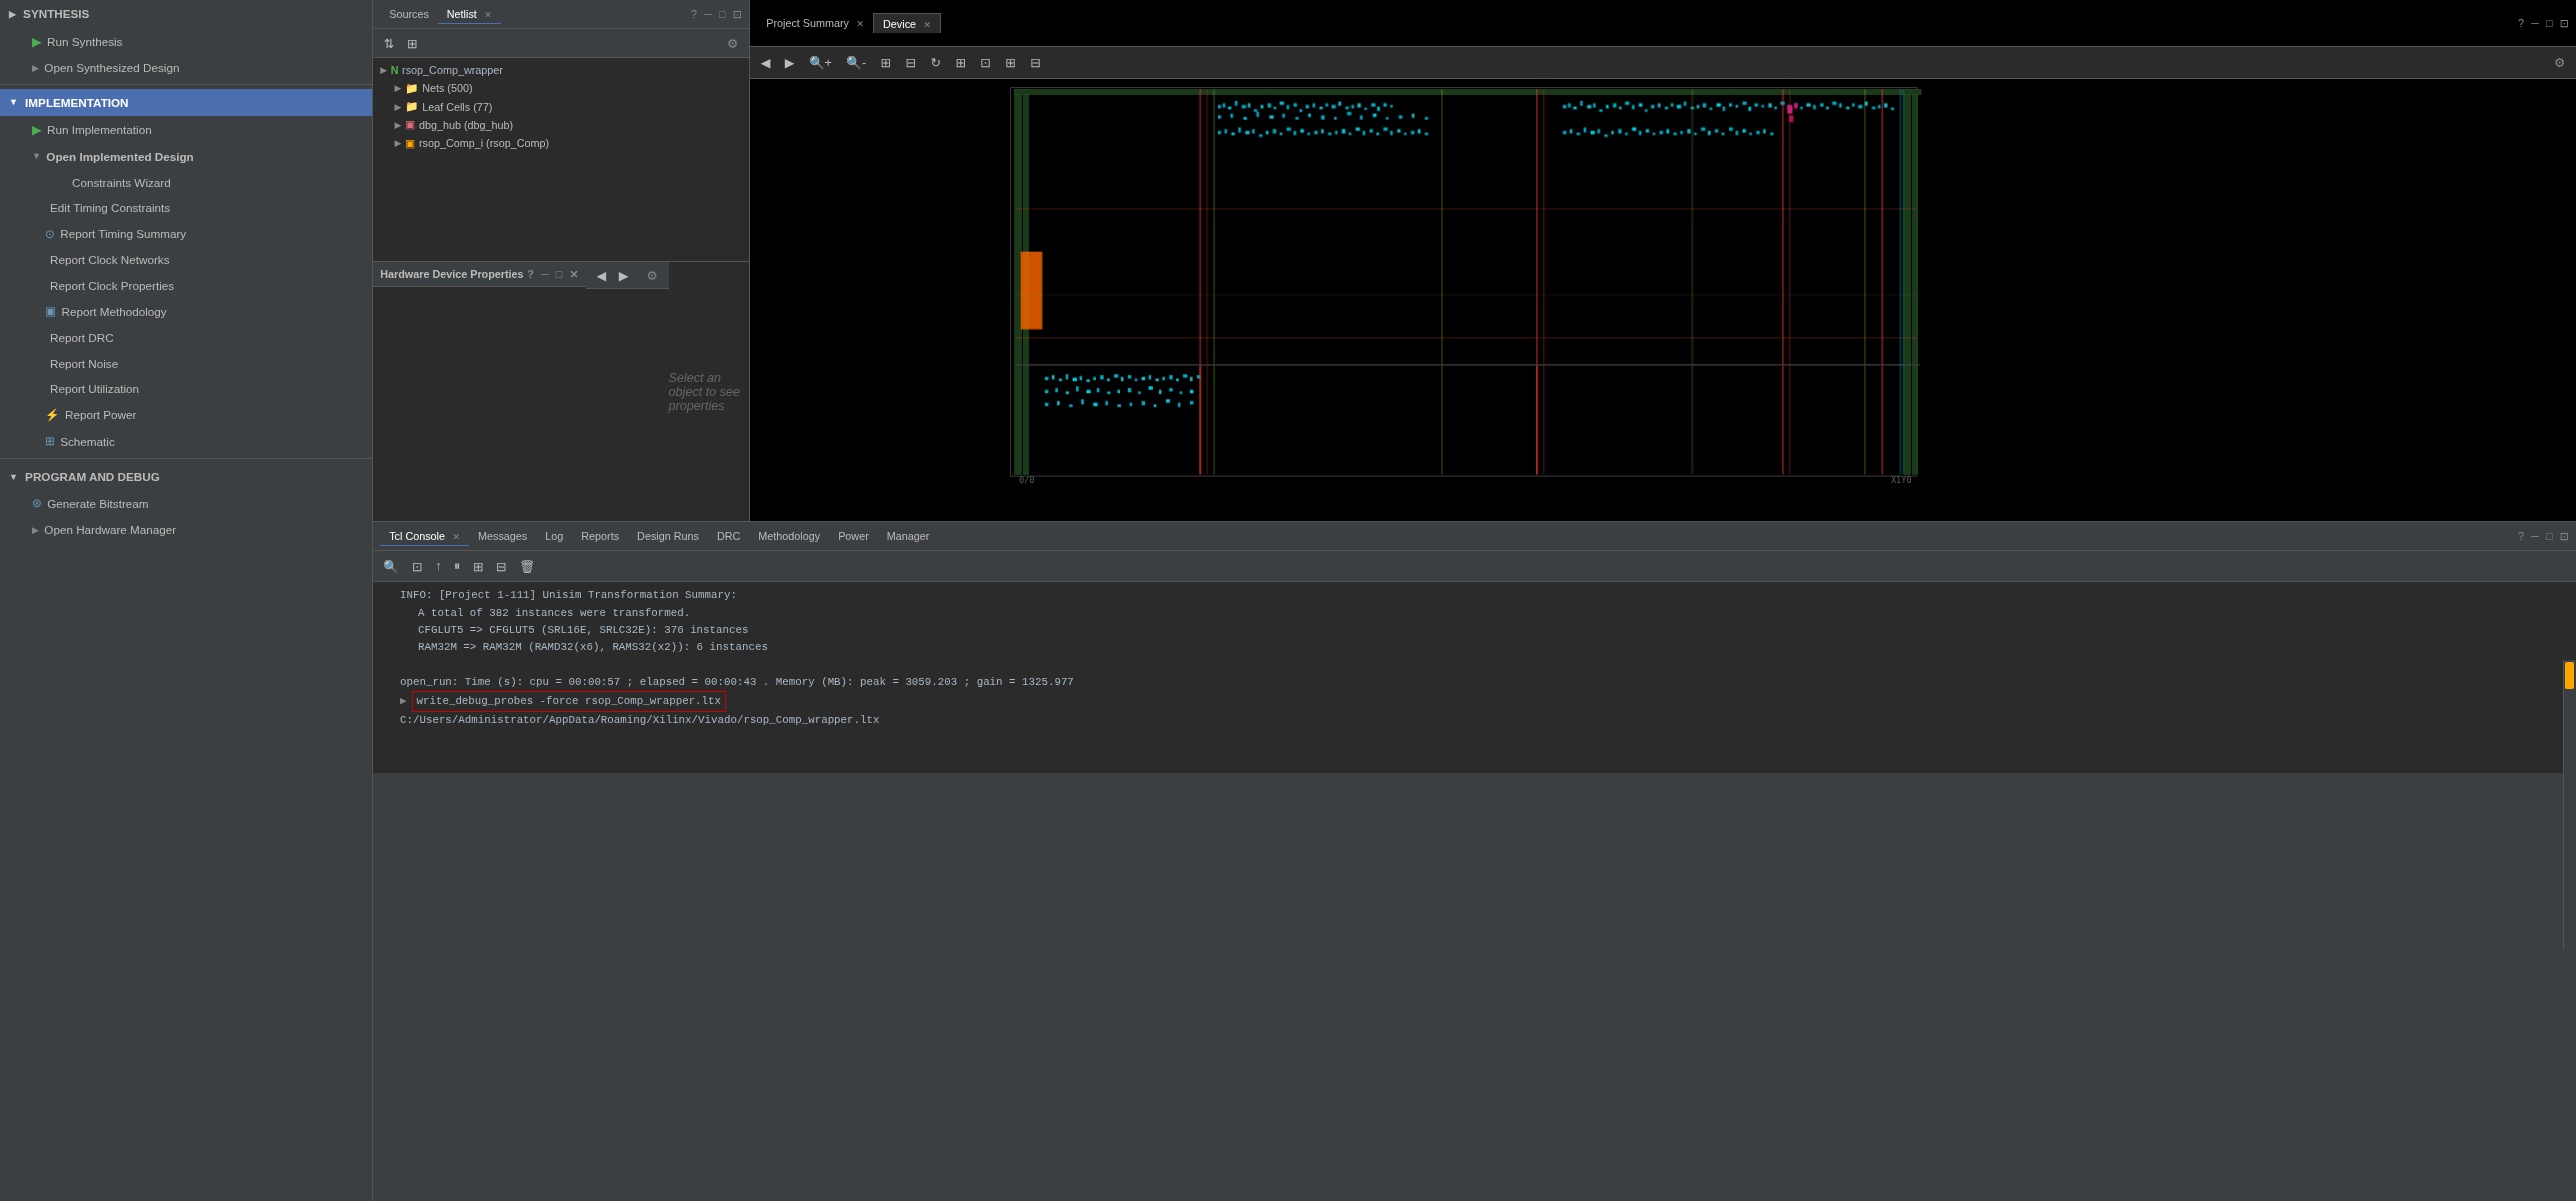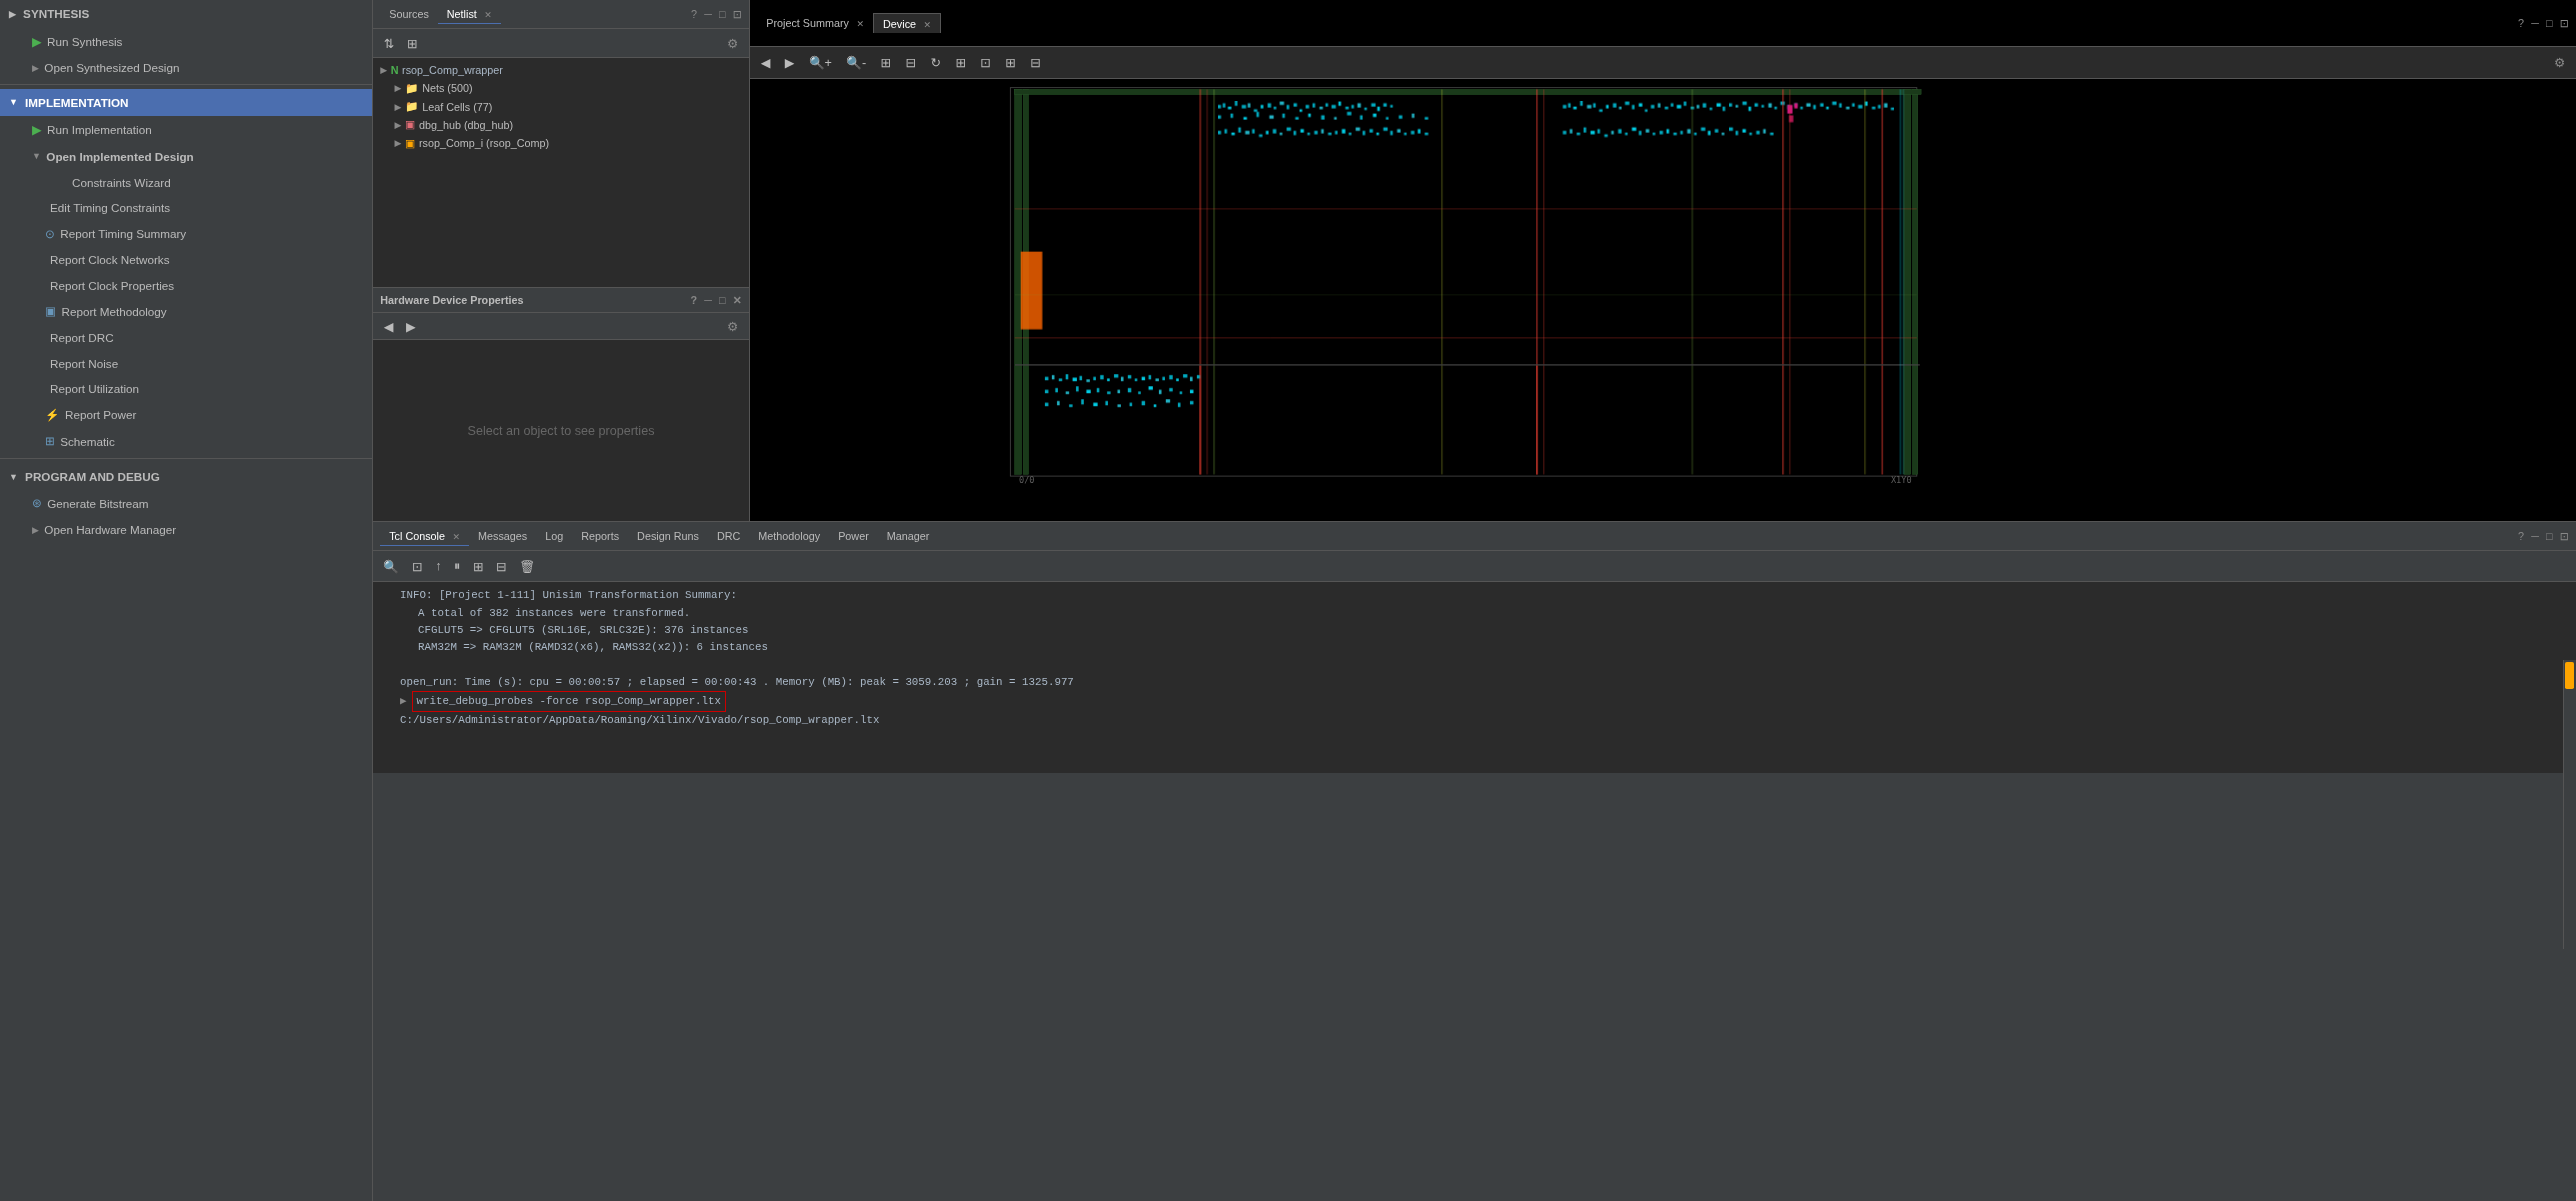--- a/index.html
+++ b/index.html
@@ -42,24 +42,24 @@
 
     
     .device-panel { flex: 1; background: #1e1e1e; display: flex; flex-direction: column; }
     .device-tabs { display: flex; align-items: center; background: #000000; border-bottom: 0.9px solid #555; padding: 0 7.2px; height: 47px; }
     .device-tab { padding: 3.6px 9px; cursor: pointer; font-size: 10.8px; color: #bbbbbb; }
     .device-tab.active { color: white; background: #2b2b2b; border-top: 0.9px solid #555; border-left: 0.9px solid #555; border-right: 0.9px solid #555; }
     .device-toolbar { display: flex; align-items: center; padding: 3.6px 7.2px; background: #2b2b2b; border-bottom: 0.9px solid #555; gap: 7.2px; height: 32px; }
     .device-canvas { flex: 1; background: #000; position: relative; overflow: hidden; }
 
     
-    .hdp-panel { width: 377px; background: #2b2b2b; border-right: 0.9px solid #555; display: flex; flex-direction: column; flex-shrink: 0; height: 234px; border-top: 0.9px solid #555; }
+    .hdp-panel { width: 377px; background: #2b2b2b; border-right: 0.9px solid #555; display: flex; flex-direction: row; flex-shrink: 0; height: 260px; border-top: 0.9px solid #555; }
     .hdp-header { display: flex; align-items: center; padding: 3.6px 7.2px; background: #3c3f41; border-bottom: 0.9px solid #555; font-size: 10.8px; font-weight: bold; color: #bbbbbb; height: 25px; }
     .hdp-toolbar { display: flex; align-items: center; padding: 3.6px 7.2px; background: #3c3f41; border-bottom: 0.9px solid #555; gap: 5.4px; height: 27px; }
-    .hdp-content { flex: 1; display: flex; align-items: center; justify-content: center; color: #666; font-size: 11.7px; }
+    .hdp-content { flex: 1; display: flex; align-items: center; justify-content: center; color: #666; font-size: 11.7px; font-style: italic; }
 
     
     .console-panel { background: #2b2b2b; border-top: 0.9px solid #555; display: flex; flex-direction: column; height: 252px; }
     .console-tabs { display: flex; align-items: center; background: #3c3f41; border-bottom: 0.9px solid #555; padding: 0 7.2px; height: 29px; }
     .console-tab { padding: 3.6px 9px; cursor: pointer; font-size: 10.8px; color: #bbbbbb; border-bottom: 1.8px solid transparent; }
     .console-tab.active { color: white; border-bottom: 1.8px solid #4b6eaf; }
     .console-toolbar { display: flex; align-items: center; padding: 3.6px 7.2px; border-bottom: 0.9px solid #555; gap: 5.4px; height: 31px; background: #3c3f41; }
     .console-content { flex: 1; overflow-y: auto; padding: 5.4px 9px; font-family: 'Courier New', monospace; font-size: 10.8px; color: #a9b7c6; line-height: 1.6; }
     .console-line { padding-left: 18px; }
     .console-line.indent { padding-left: 36px; }

